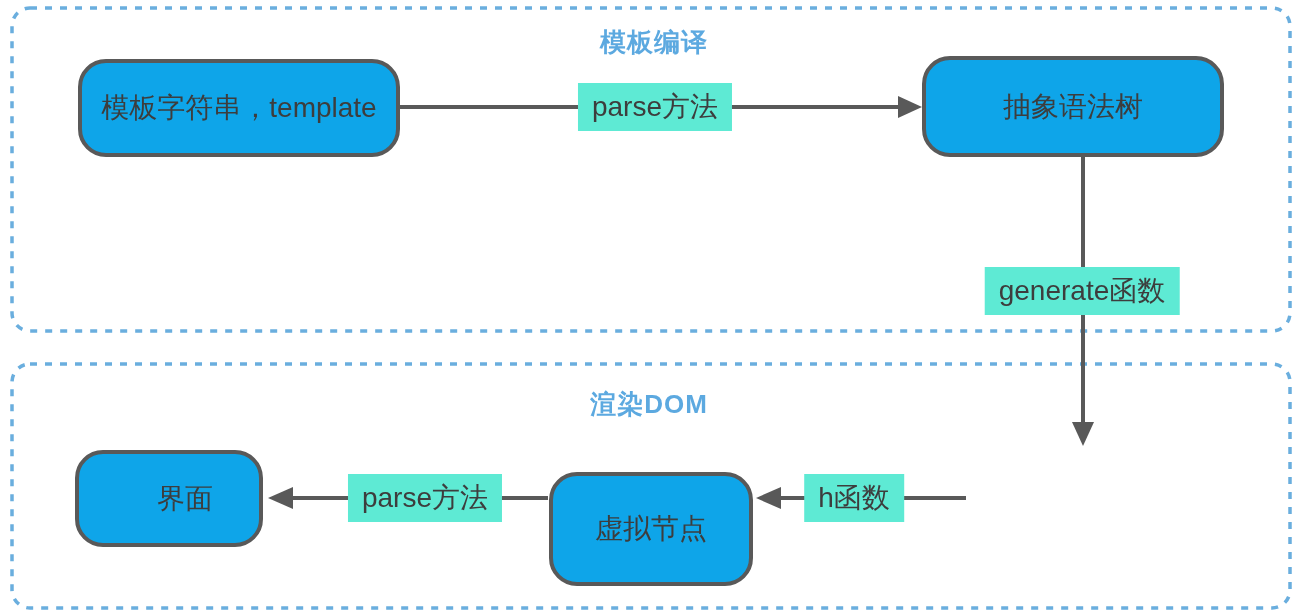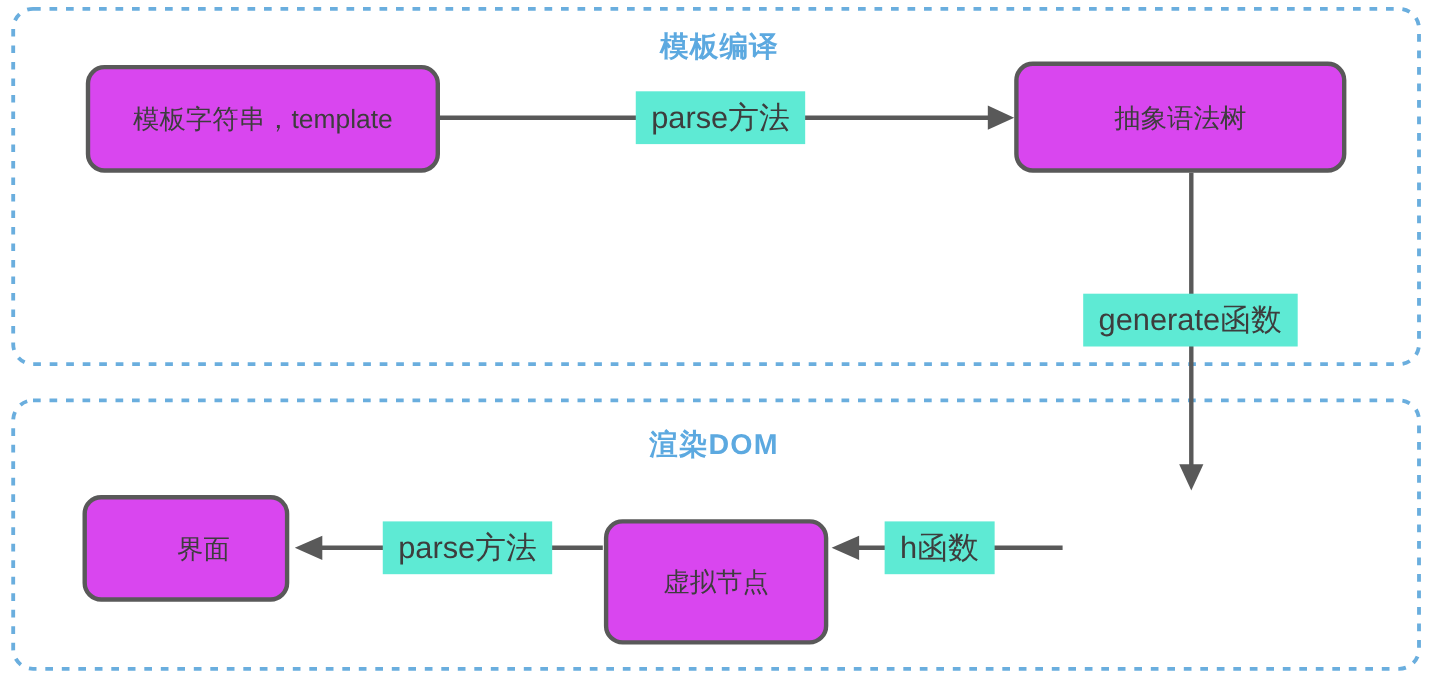--- a/index.html
+++ b/index.html
@@ -31,27 +31,27 @@
     color: #5ca9e0;
     letter-spacing: 1px;
     white-space: nowrap;
   }
   #title-compile { left: 654px; top: 25px; }
   #title-render-dom { left: 649px; top: 387px; }
   .node {
     position: absolute;
     z-index: 2;
     box-sizing: border-box;
-    background: #d946ef;
+    background: #0ea5e9;
     border: 4px solid #595959;
-    border-radius: 17px;
+    border-radius: 28px;
     display: flex;
     align-items: center;
     justify-content: center;
-    font-size: 24px;
+    font-size: 28px;
     color: #3d3d3d;
     white-space: nowrap;
   }
   #node-template { left: 78px;  top: 59px;  width: 322px; height: 98px; }
   #node-ast      { left: 922px; top: 56px;  width: 302px; height: 101px; }
   #node-render   { left: 967px; top: 448px; width: 274px; height: 100px; }
   #node-vnode    { left: 549px; top: 472px; width: 204px; height: 114px; text-align: right; }
   #node-ui       { left: 75px;  top: 450px; width: 188px; height: 97px; padding-left: 32px; }
   .edge-label {
     position: absolute;

